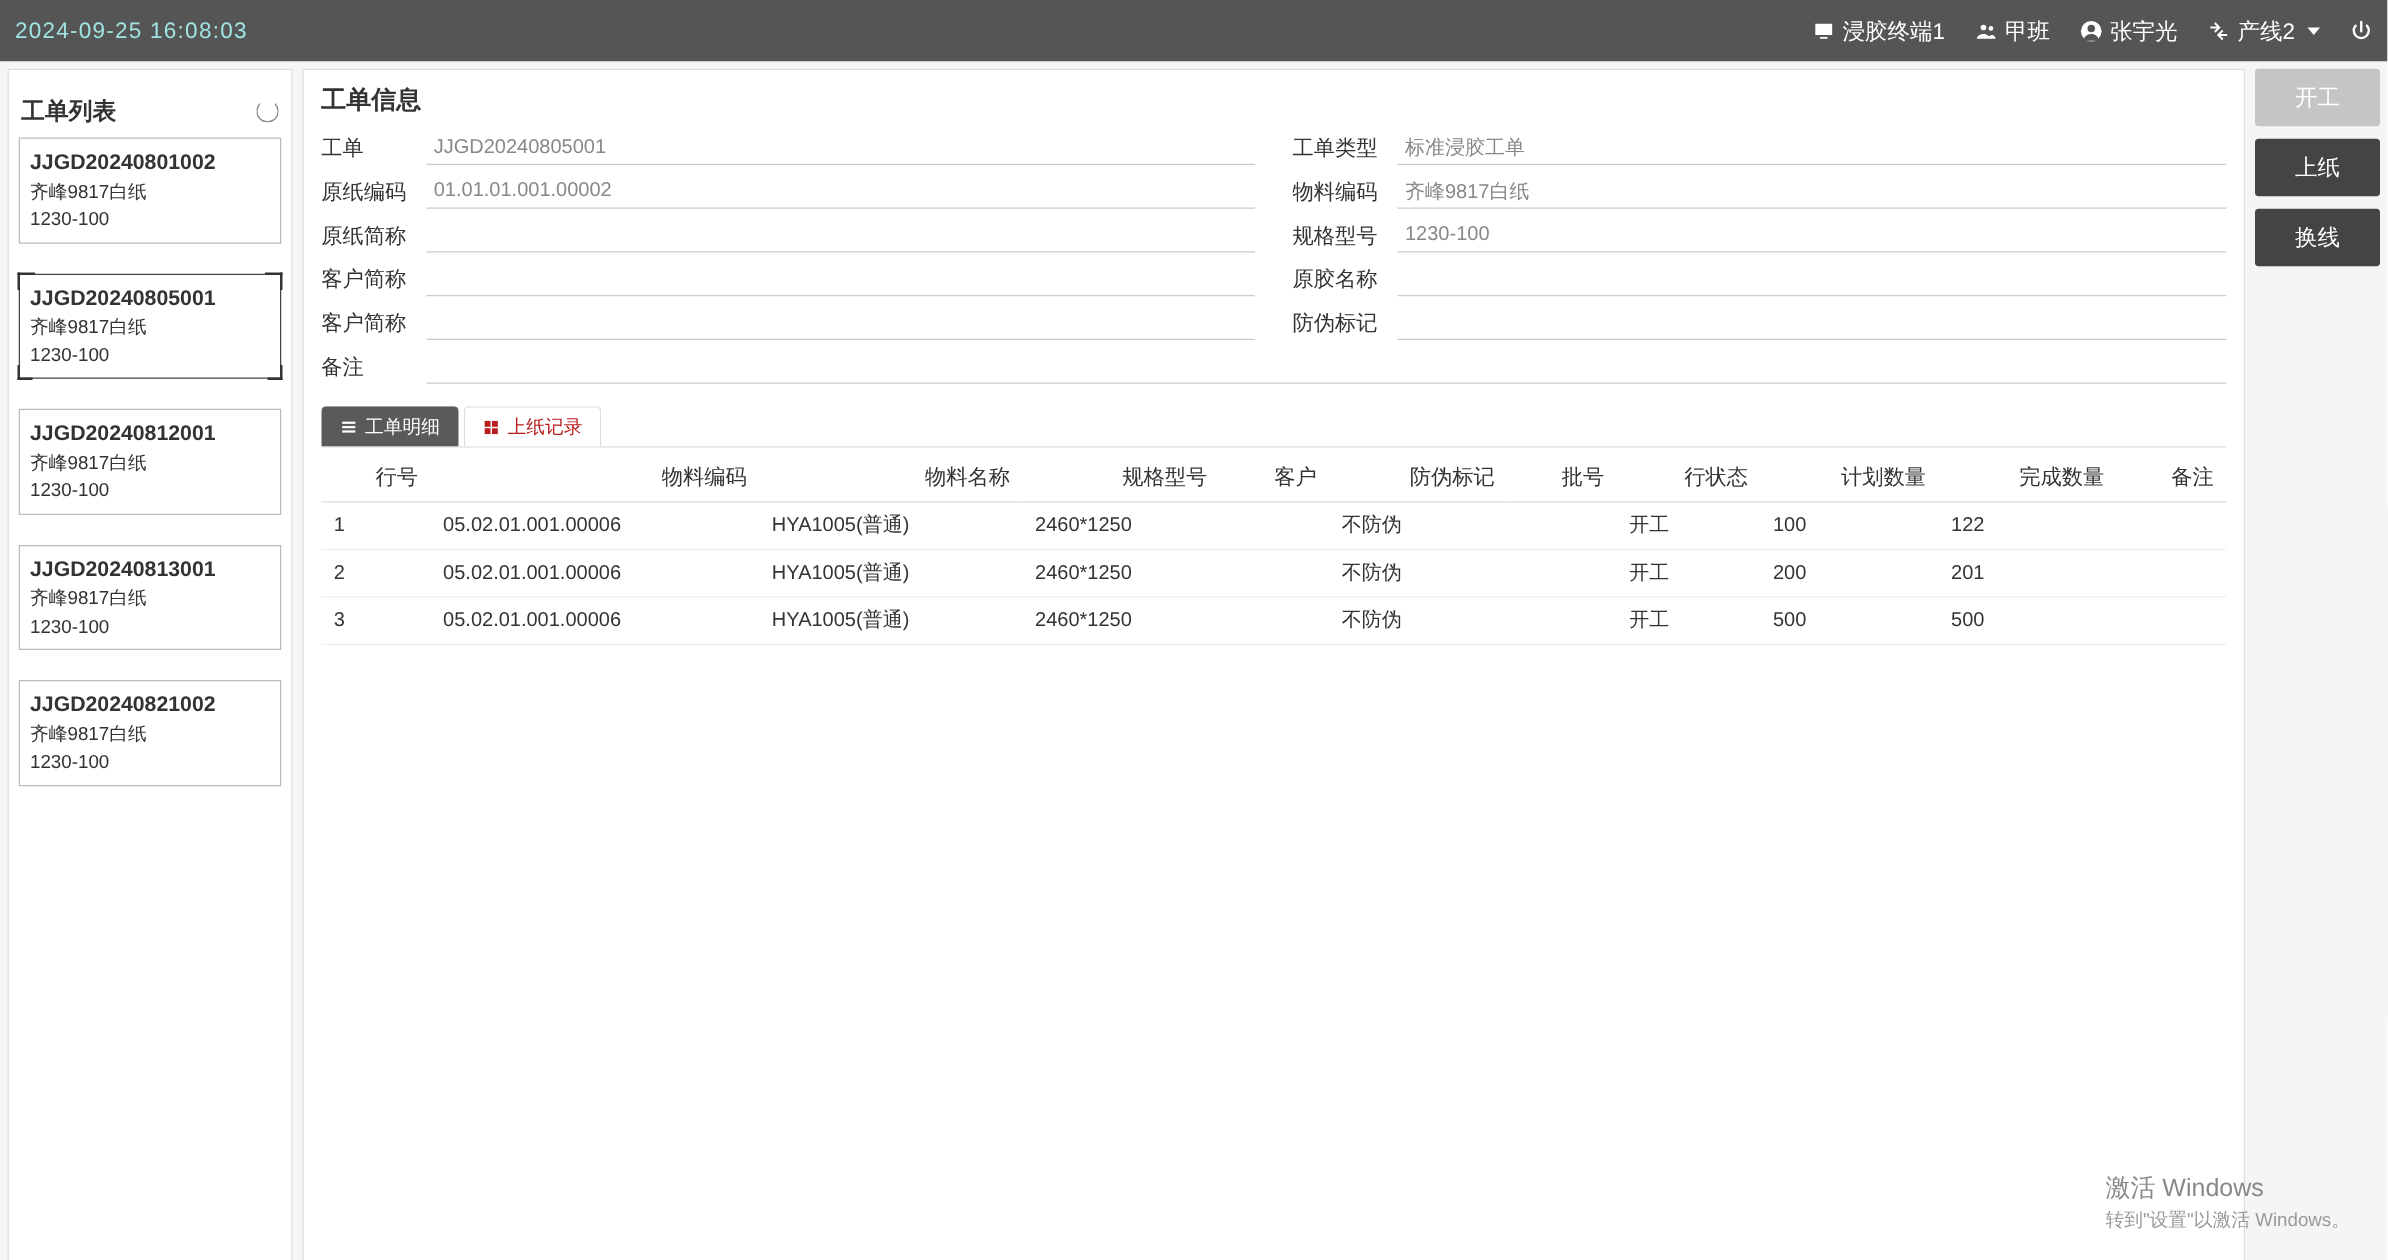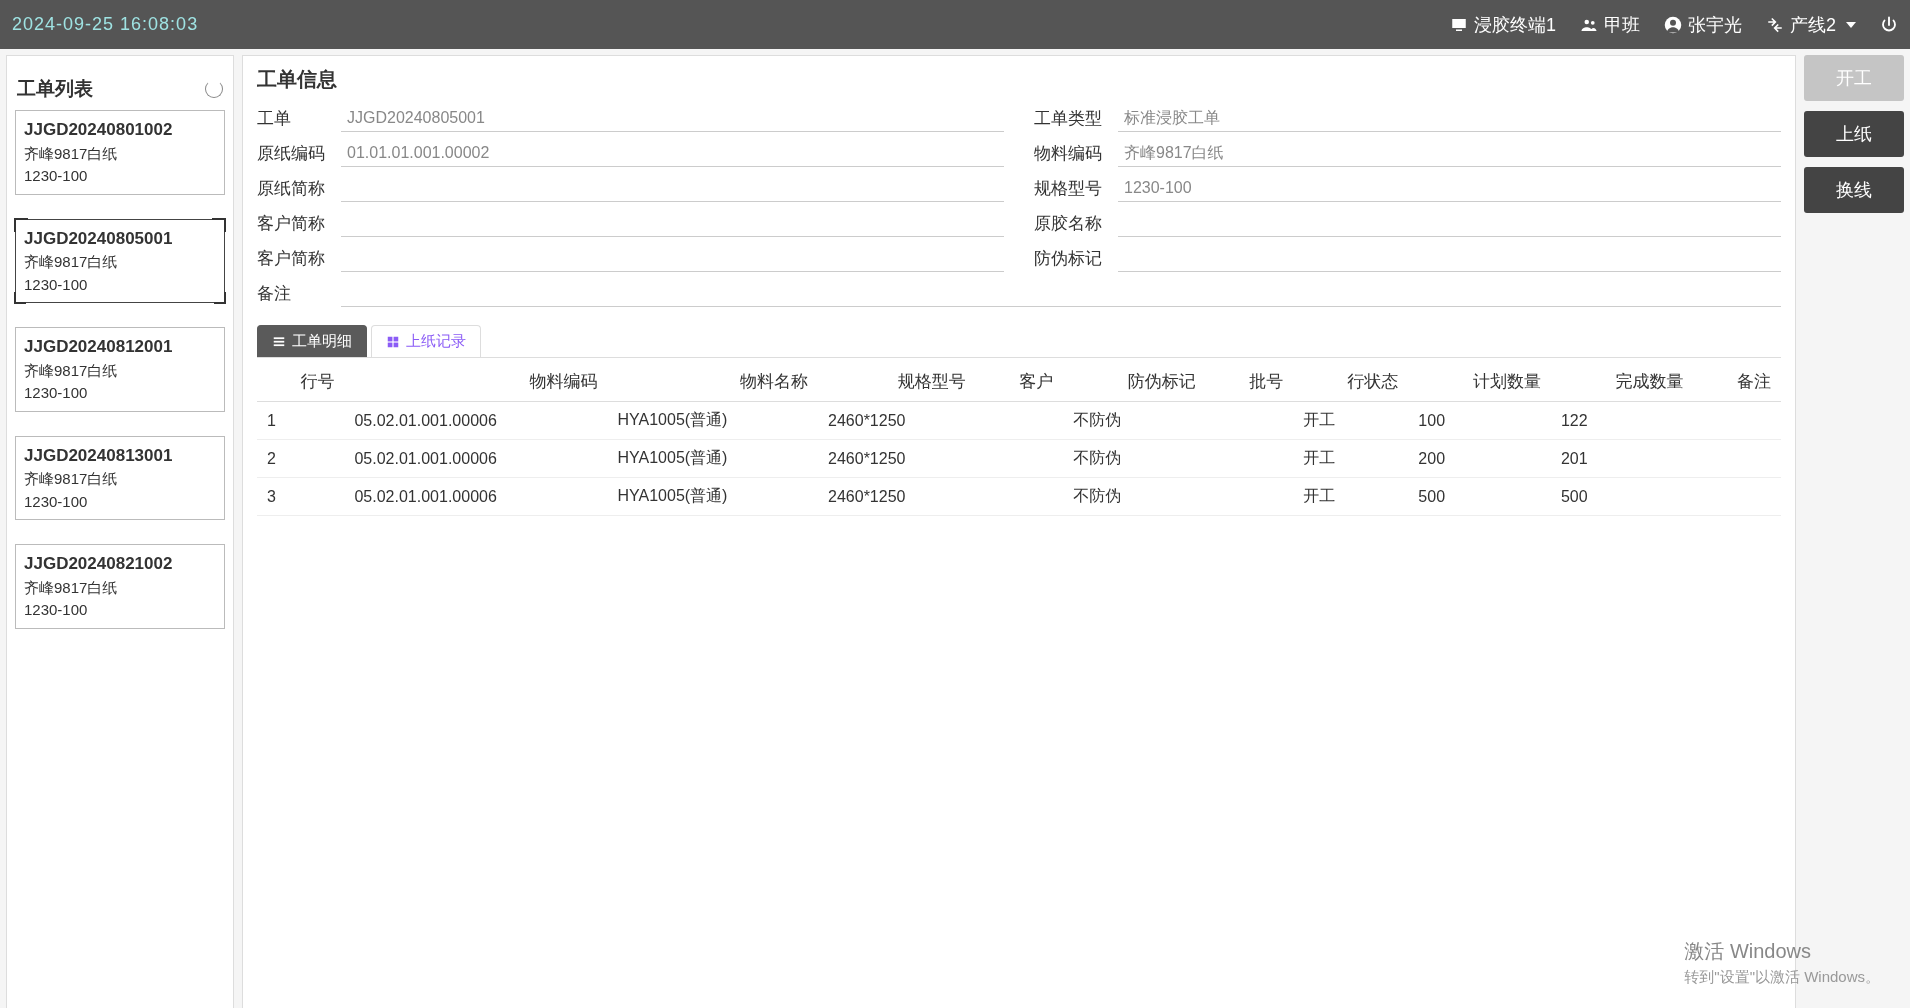--- a/index.html
+++ b/index.html
@@ -70,21 +70,21 @@
     .form-label { width: 84px; font-size: 17px; }
     .form-input {
       flex: 1; border: none; border-bottom: 1px solid #ccc; padding: 4px 6px;
       font-size: 16px; color: #888; outline: none; background: transparent;
     }
     
     .tabs { display: flex; border-bottom: 1px solid #ddd; margin-top: 8px;}
     .tab {
       padding: 6px 14px; font-size: 15px; cursor: pointer; border: 1px solid #ddd;
       border-bottom: none; display: flex; align-items: center; gap: 6px;
-      border-radius: 4px 4px 0 0; margin-right: 4px; background: #fff; color: #8b5cf6;
+      border-radius: 4px 4px 0 0; margin-right: 4px; background: #fff; color: #b91c1c;
     }
     .tab.active { background: #5a5a5a; color: #fff; border-color: #5a5a5a;}
     .tab-icon { width: 14px; height: 14px; }
     
     table { width: 100%; border-collapse: collapse; margin-top: 4px; font-size: 16px;}
     th { text-align: right; padding: 8px 10px; font-weight: 500; font-size: 17px; border-bottom: 1px solid #ddd; }
     td { padding: 8px 10px; border-bottom: 1px solid #eee; }
     
     .actions { width: 100px; display: flex; flex-direction: column; gap: 10px; }
     .btn {

